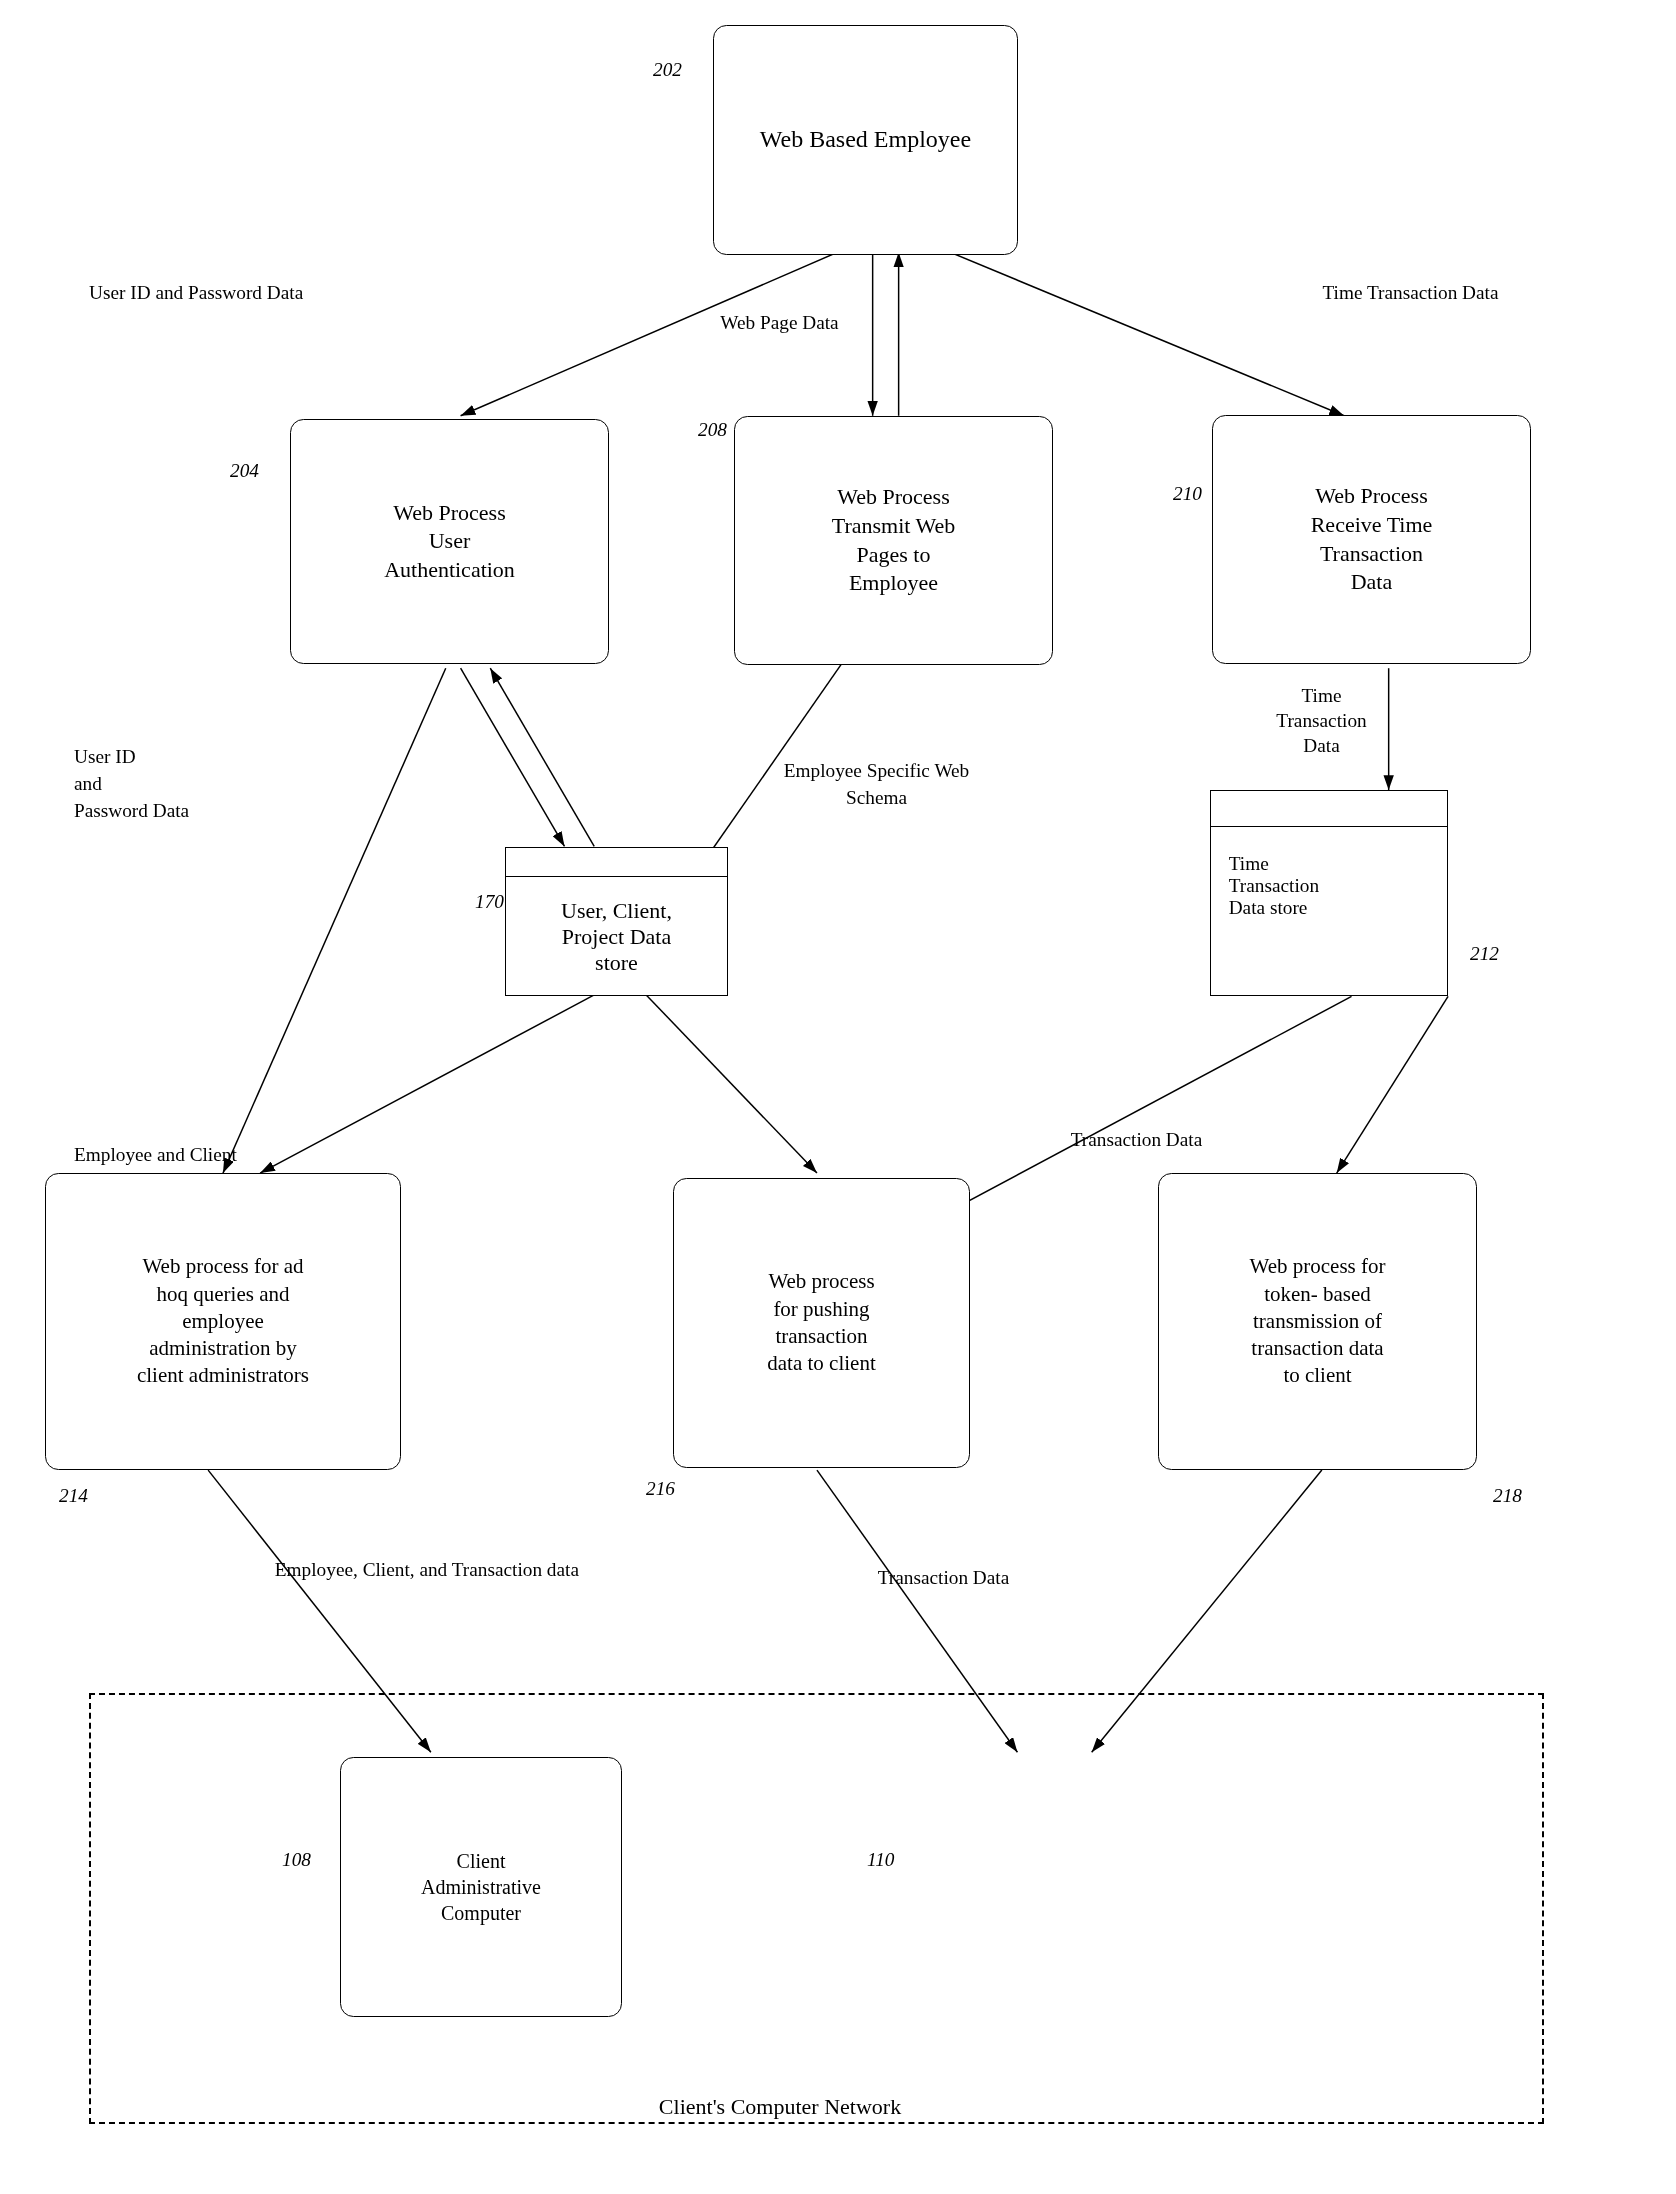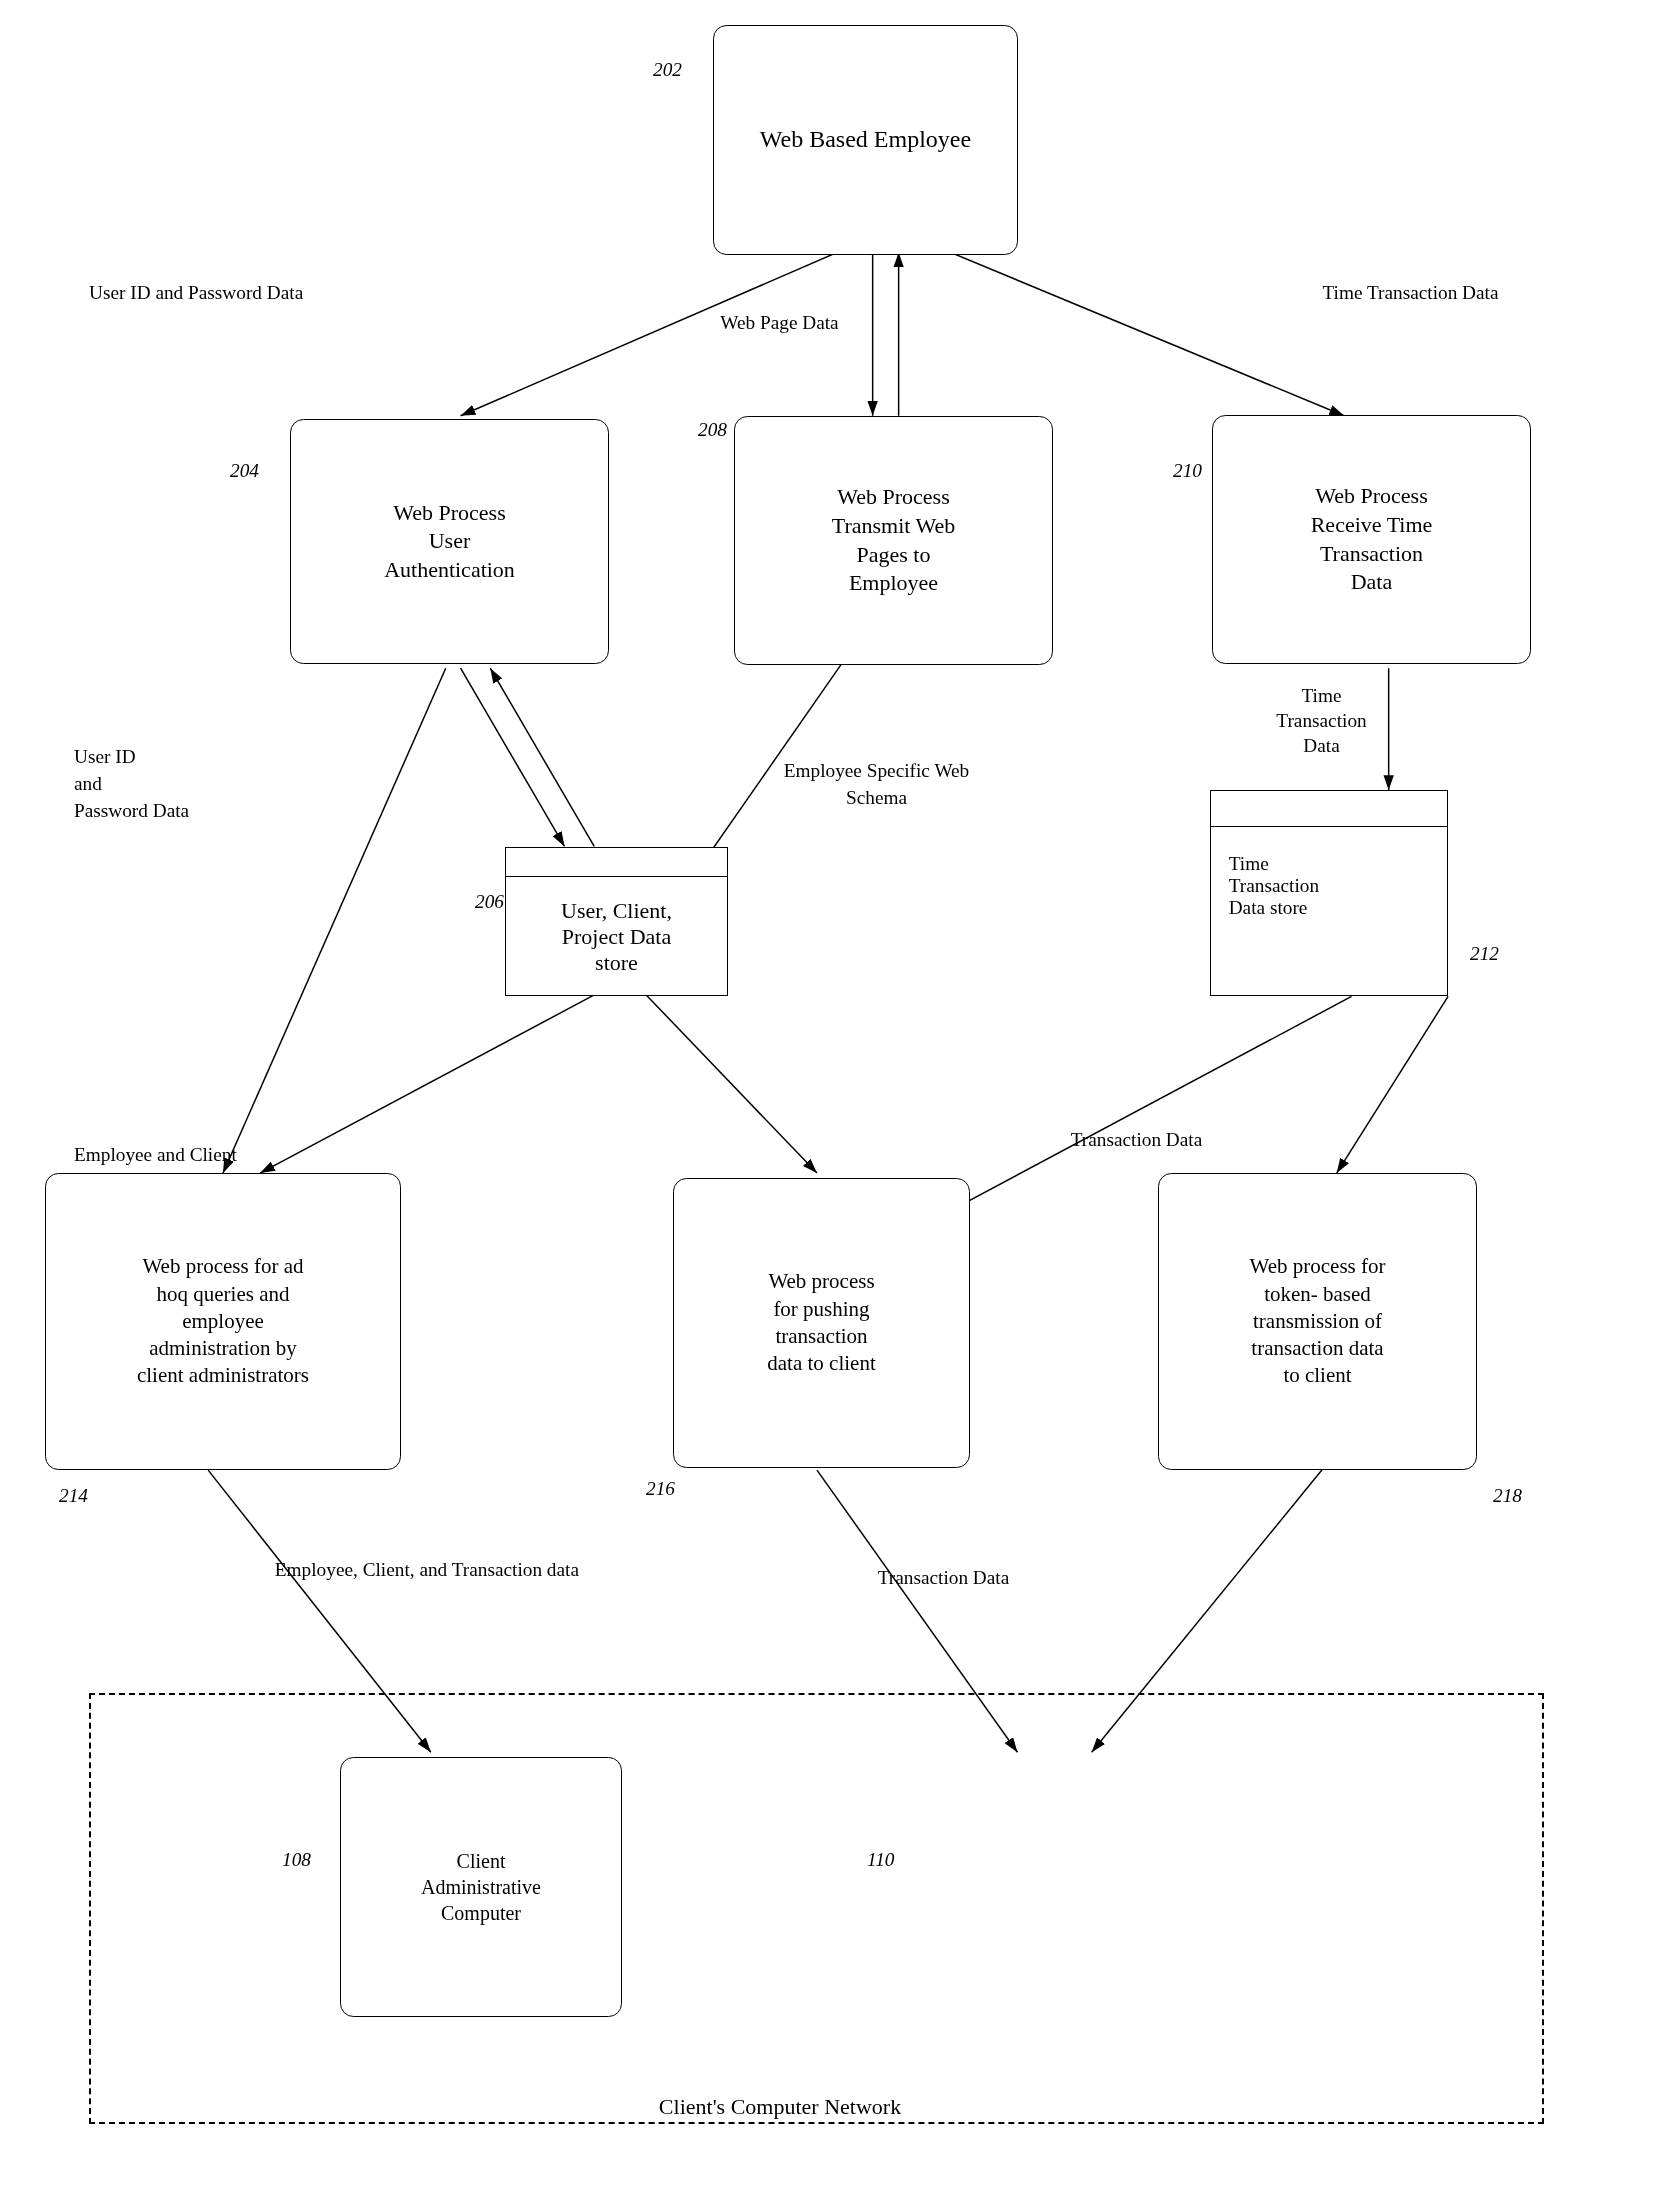--- a/index.html
+++ b/index.html
@@ -138,30 +138,30 @@
   <span class="ref-num" style="left:230px; top:460px;">204</span>
 
   <div class="box box-rounded" style="left:734px; top:416px; width:319px; height:249px; font-size:22px;">
     <span>Web Process<br>Transmit Web<br>Pages to<br>Employee</span>
   </div>
   <span class="ref-num" style="left:698px; top:419px;">208</span>
 
   <div class="box box-rounded" style="left:1212px; top:415px; width:319px; height:249px; font-size:22px;">
     <span>Web Process<br>Receive Time<br>Transaction<br>Data</span>
   </div>
-  <span class="ref-num" style="left:1173px; top:460px;">210</span>
+  <span class="ref-num" style="left:1173px; top:483px;">210</span>
 
   <div style="position:absolute; left:505px; top:847px; width:223px; height:149px;">
     <div style="position:absolute;top:0;left:0;right:0;height:149px;border:1.5px solid #000;background:#fff;"></div>
     <div style="position:absolute;top:0;left:0;right:0;height:30px;border-bottom:1.5px solid #000;"></div>
     <div style="position:absolute;top:30px;left:0;right:0;height:119px;display:flex;align-items:center;justify-content:center;text-align:center;font-size:22px;padding:3.7px;">
       <span>User, Client,<br>Project Data<br>store</span>
     </div>
   </div>
-  <span class="ref-num" style="left:475px; top:891px;">206</span>
+  <span class="ref-num" style="left:475px; top:891px;">170</span>
 
   <div class="label" style="left:1247px; top:683px; width:149px; text-align:center; font-size:19.3px; line-height:1.3;">Time<br>Transaction<br>Data</div>
 
   <div style="position:absolute; left:1210px; top:790px; width:238px; height:206px;">
     <div style="position:absolute;top:0;left:0;right:0;bottom:0;border:1.5px solid #000;background:#fff;"></div>
     <div style="position:absolute;top:0;left:0;right:0;height:37px;border-bottom:1.5px solid #000;"></div>
     <div style="position:absolute;top:59px;left:15px;right:0;bottom:0;text-align:left;font-size:19.3px;padding:3.7px;">
       <span>Time<br>Transaction<br>Data store</span>
     </div>
   </div>

